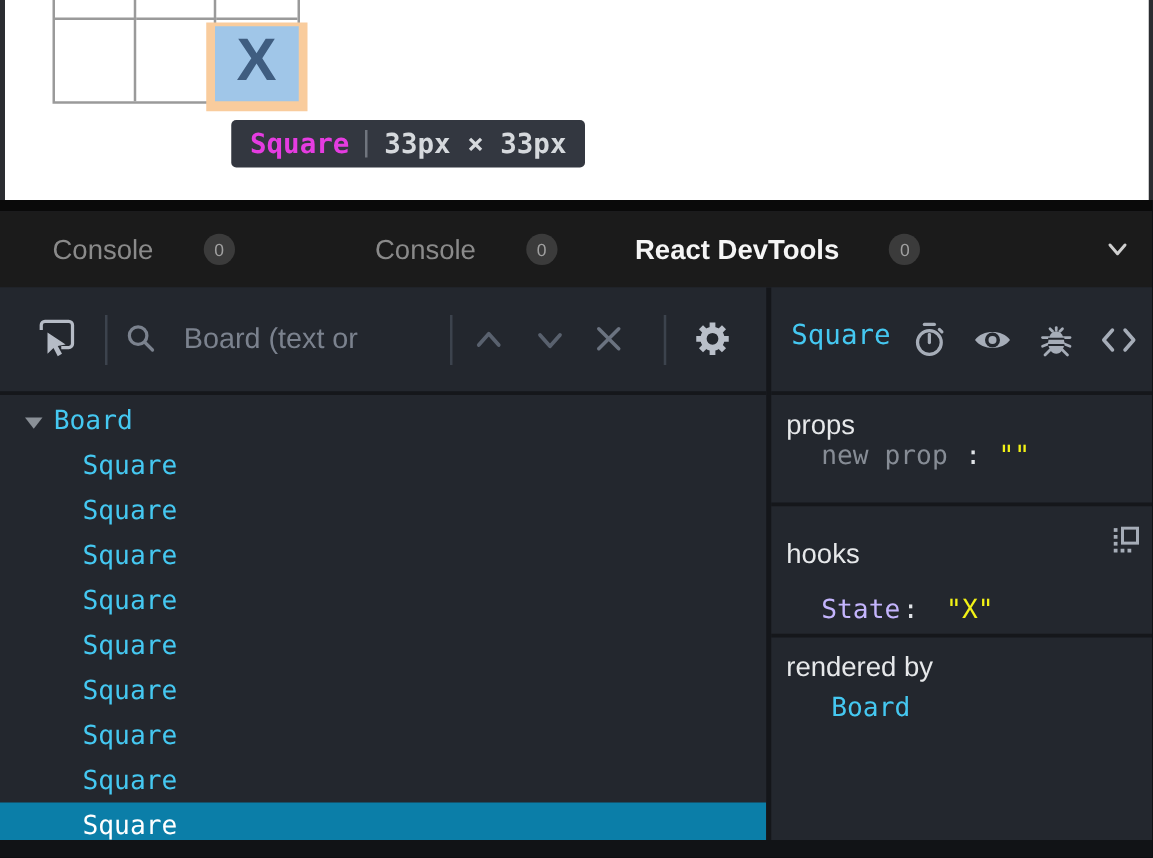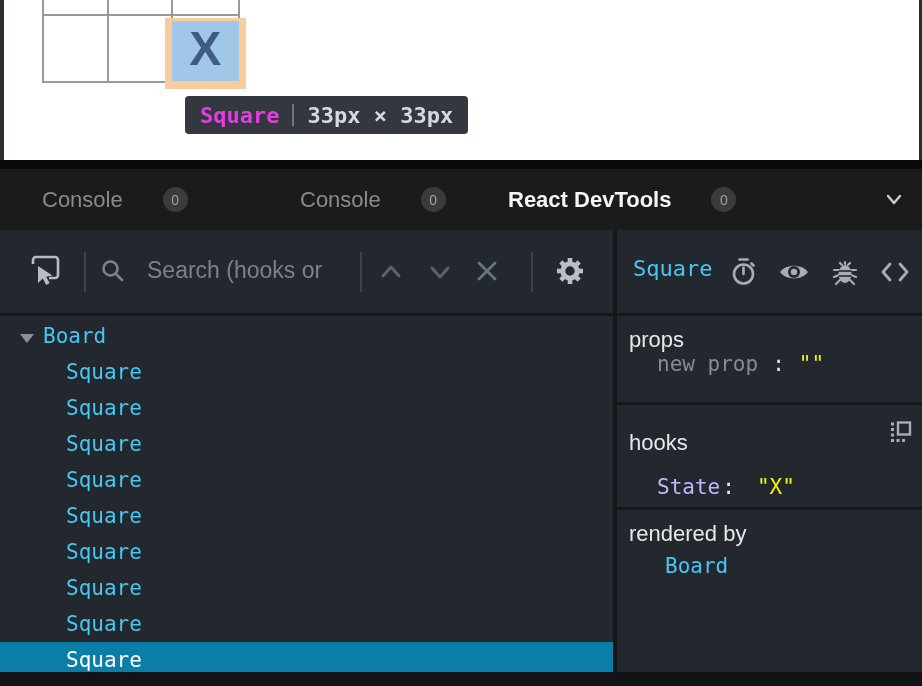--- a/index.html
+++ b/index.html
@@ -145,21 +145,21 @@
             <path d="M8 12 L8 29 L12.8 24.4 L16.2 31 L19.6 29 L16.2 22.8 L22.5 21.6 Z" fill="#b6bcc6"></path>
           </svg>
         </div>
         <div class="tb mini-div" style="left:84px"></div>
         <div class="tb" style="left:100px; top:28px">
           <svg width="26" height="26" viewBox="0 0 26 26" fill="none" stroke="#7b828e" stroke-width="2.6" stroke-linecap="round">
             <circle cx="10.5" cy="10.5" r="7"></circle>
               <line x1="15.8" y1="15.8" x2="22" y2="22"></line>
           </svg>
         </div>
-        <div class="tb placeholder" style="left:147px">Search (hooks or</div>
+        <div class="tb placeholder" style="left:147px">Board (text or</div>
         <div class="tb mini-div" style="left:360px"></div>
         <div class="tb" style="left:378px; top:32px">
           <svg width="26" height="20" viewBox="0 0 26 20" fill="none" stroke="#59616e" stroke-width="3" stroke-linecap="round" stroke-linejoin="round">
             <polyline points="5,14 13,5 21,14"></polyline>
             </svg>
         </div>
         <div class="tb" style="left:427px; top:32px">
           <svg width="26" height="20" viewBox="0 0 26 20" fill="none" stroke="#59616e" stroke-width="3" stroke-linecap="round" stroke-linejoin="round">
             <polyline points="5,6 13,15 21,6"></polyline>
             </svg>

